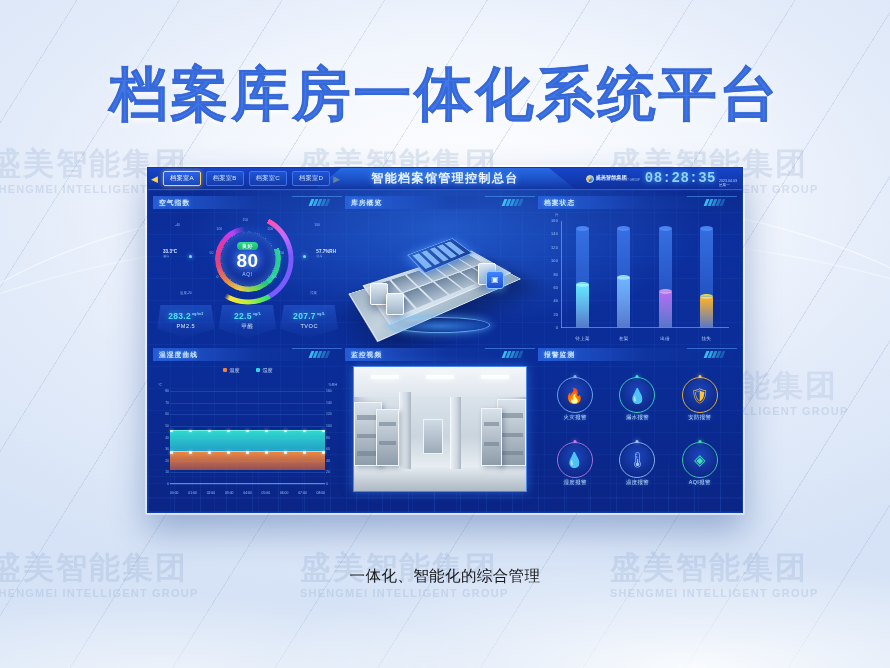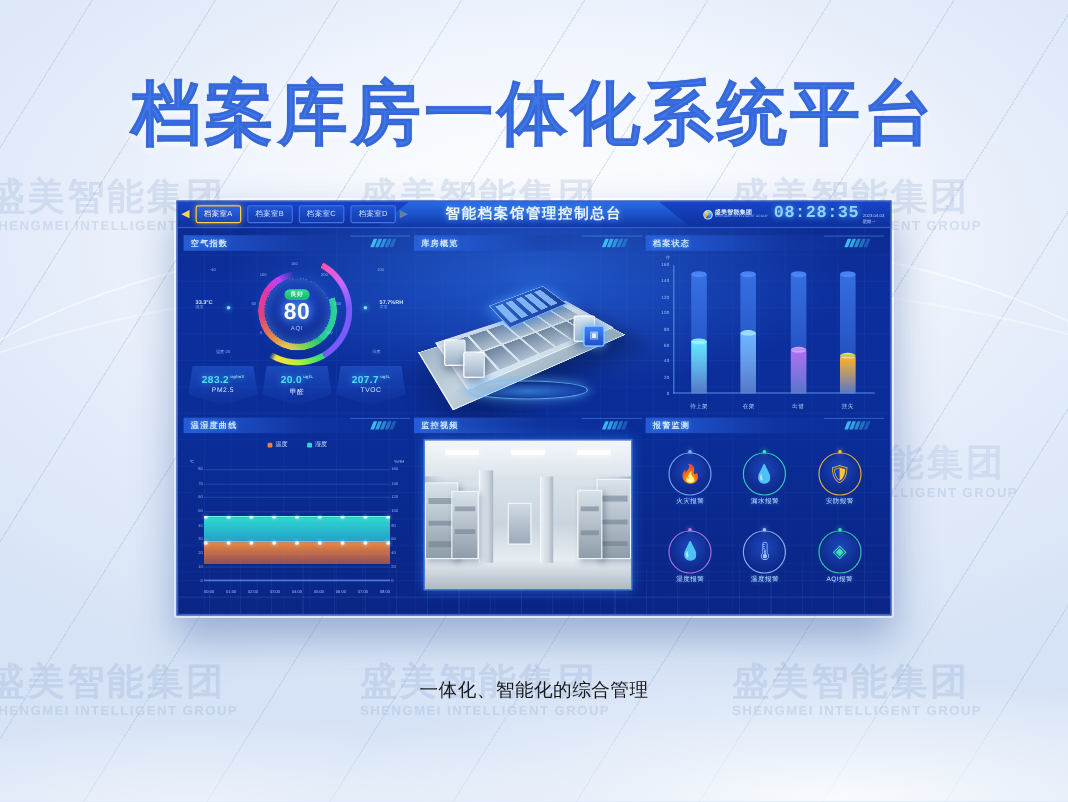--- a/index.html
+++ b/index.html
@@ -530,21 +530,21 @@
           </span>
           <span class="side-dot" style="right:36px;top:46px"></span>
         </div>
 
         <div class="metric-row">
           <div class="metric">
             <div class="metric-v"><span>283.2</span><sup>ug/m3</sup></div>
             <div class="metric-l">PM2.5</div>
           </div>
           <div class="metric">
-            <div class="metric-v"><span>20.0</span><sup>ug/L</sup></div>
+            <div class="metric-v"><span>22.5</span><sup>ug/L</sup></div>
             <div class="metric-l">甲醛</div>
           </div>
           <div class="metric">
             <div class="metric-v"><span>207.7</span><sup>ug/L</sup></div>
             <div class="metric-l">TVOC</div>
           </div>
         </div>
       </div>
     </div>
 

